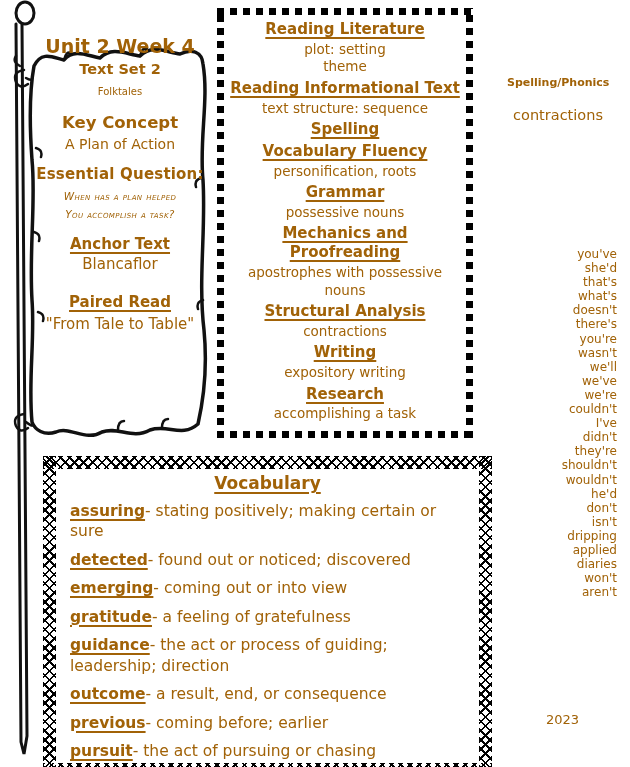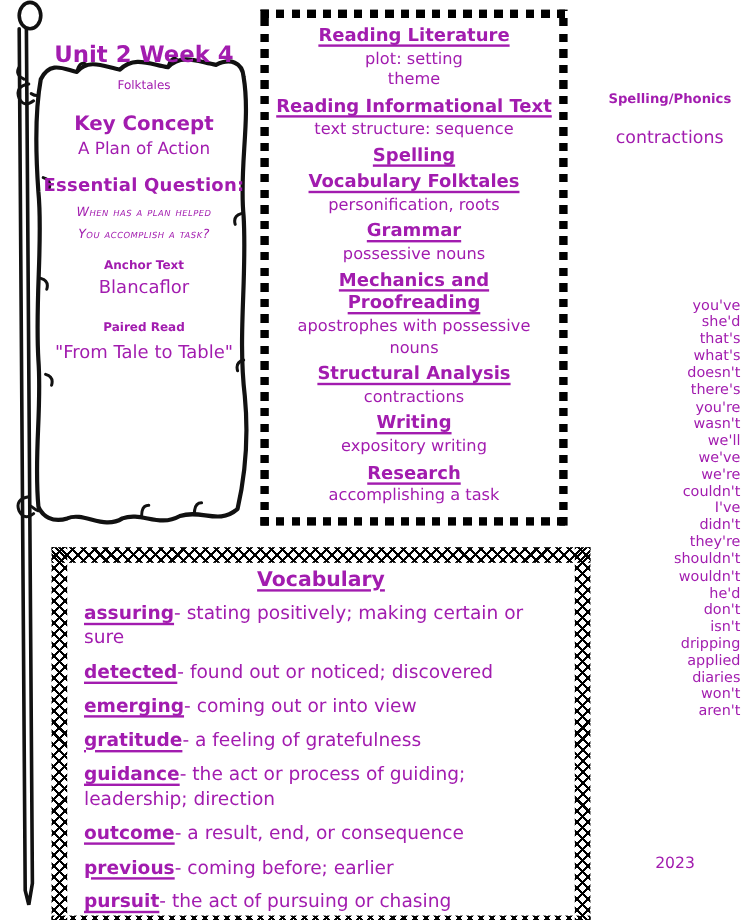--- a/index.html
+++ b/index.html
@@ -1,32 +1,32 @@
 <!DOCTYPE html>
 <html><head>
 <meta charset="utf-8">
 <style>
   html,body{margin:0;padding:0;background:#fff;}
   .page{
     position:relative;width:622px;height:767px;background:#fff;overflow:hidden;
-    font-family:"DejaVu Sans","Liberation Sans",sans-serif;color:#a21caf;
+    font-family:"DejaVu Sans","Liberation Sans",sans-serif;color:#a16207;
   }
   svg{position:absolute;left:0;top:0;}
 
   
   .banner{position:absolute;left:0;top:0;width:215px;height:767px;}
   .banner-text{position:absolute;left:36px;top:36px;width:168px;text-align:center;line-height:1.15;}
   .b-title{font-size:19px;font-weight:bold;}
   .b-textset{font-size:14.5px;font-weight:bold;margin-top:3px;}
   .b-genre{font-size:10px;margin-top:8px;}
   .b-keylabel{font-size:16.5px;font-weight:bold;margin-top:17px;}
   .b-key{font-size:14px;margin-top:3px;}
   .b-eqlabel{font-size:15px;font-weight:bold;margin-top:14px;letter-spacing:.2px;}
   .b-eq{font-size:10.5px;font-style:italic;font-variant:small-caps;margin-top:5px;line-height:1.7;white-space:pre-line;letter-spacing:.4px;}
-  .b-anchorlabel,.b-pairedlabel{font-size:10px;font-weight:bold;text-decoration-thickness:1.5px;text-underline-offset:3px;}
+  .b-anchorlabel,.b-pairedlabel{font-size:15px;font-weight:bold;text-decoration:underline;text-decoration-thickness:1.5px;text-underline-offset:3px;}
   .b-anchorlabel{margin-top:12px;}
   .b-anchor{font-size:15px;margin-top:3px;}
   .b-pairedlabel{margin-top:20px;}
   .b-paired{font-size:15px;margin-top:5px;}
 
   
   .focus-box{position:absolute;left:217px;top:8px;width:256px;height:430px;}
   .dash{position:absolute;background-repeat:repeat;}
   .dash.t{left:0;top:0;width:100%;height:7px;background:repeating-linear-gradient(90deg,#000 0 7px,transparent 7px 13px);}
   .dash.b{left:0;bottom:0;width:100%;height:7px;background:repeating-linear-gradient(90deg,#000 0 7px,transparent 7px 13px);}
@@ -77,20 +77,21 @@
       <path d="M34,66 C42,50 54,58 64,60 C74,48 88,56 100,58 C112,46 126,54 140,56 C152,44 166,52 180,54 C192,48 202,52 203,64
                C209,100 199,140 203,180 C206,230 198,280 204,330 C208,372 203,402 198,424
                C182,438 168,424 150,430 C132,440 118,426 102,432 C86,442 70,426 56,432 C44,436 35,430 32,422
                C28,380 35,340 32,300 C29,250 36,200 32,160 C29,118 30,88 34,66 Z" fill="#fff" stroke="#111" stroke-width="3.5" stroke-linejoin="round"></path>
 
       <path d="M36,148 q7,2 5,9 M34,232 q7,2 5,9 M38,312 q7,2 5,9 M201,178 q-7,2 -5,9 M203,300 q-7,2 -5,9
                M64,60 q2,-9 7,-7 M140,56 q2,-9 7,-7 M118,430 q0,-9 6,-9 M162,428 q0,-9 6,-9" fill="none" stroke="#111" stroke-width="2.5" stroke-linecap="round"></path>
     </svg>
     <div class="banner-text">
       <div class="b-title">Unit 2 Week 4</div>
+      <div class="b-textset">Text Set 2</div>
       <div class="b-genre">Folktales</div>
       <div class="b-keylabel">Key Concept</div>
       <div class="b-key">A Plan of Action</div>
       <div class="b-eqlabel">Essential Question:</div>
       <div class="b-eq">When has a plan helped
 You accomplish a task?</div>
       <div class="b-anchorlabel">Anchor Text</div>
       <div class="b-anchor">Blancaflor</div>
       <div class="b-pairedlabel">Paired Read</div>
       <div class="b-paired">"From Tale to Table"</div>
@@ -113,21 +114,21 @@
         <div class="section">
           <div class="s-head">Reading Informational Text</div>
           <div class="s-detail">text structure: sequence</div>
         </div>
 
         <div class="section">
           <div class="s-head">Spelling</div>
         </div>
 
         <div class="section">
-          <div class="s-head">Vocabulary Folktales</div>
+          <div class="s-head">Vocabulary Fluency</div>
           <div class="s-detail">personification, roots</div>
         </div>
 
         <div class="section">
           <div class="s-head">Grammar</div>
           <div class="s-detail">possessive nouns</div>
         </div>
 
         <div class="section">
           <div class="s-head">Mechanics and Proofreading</div>

